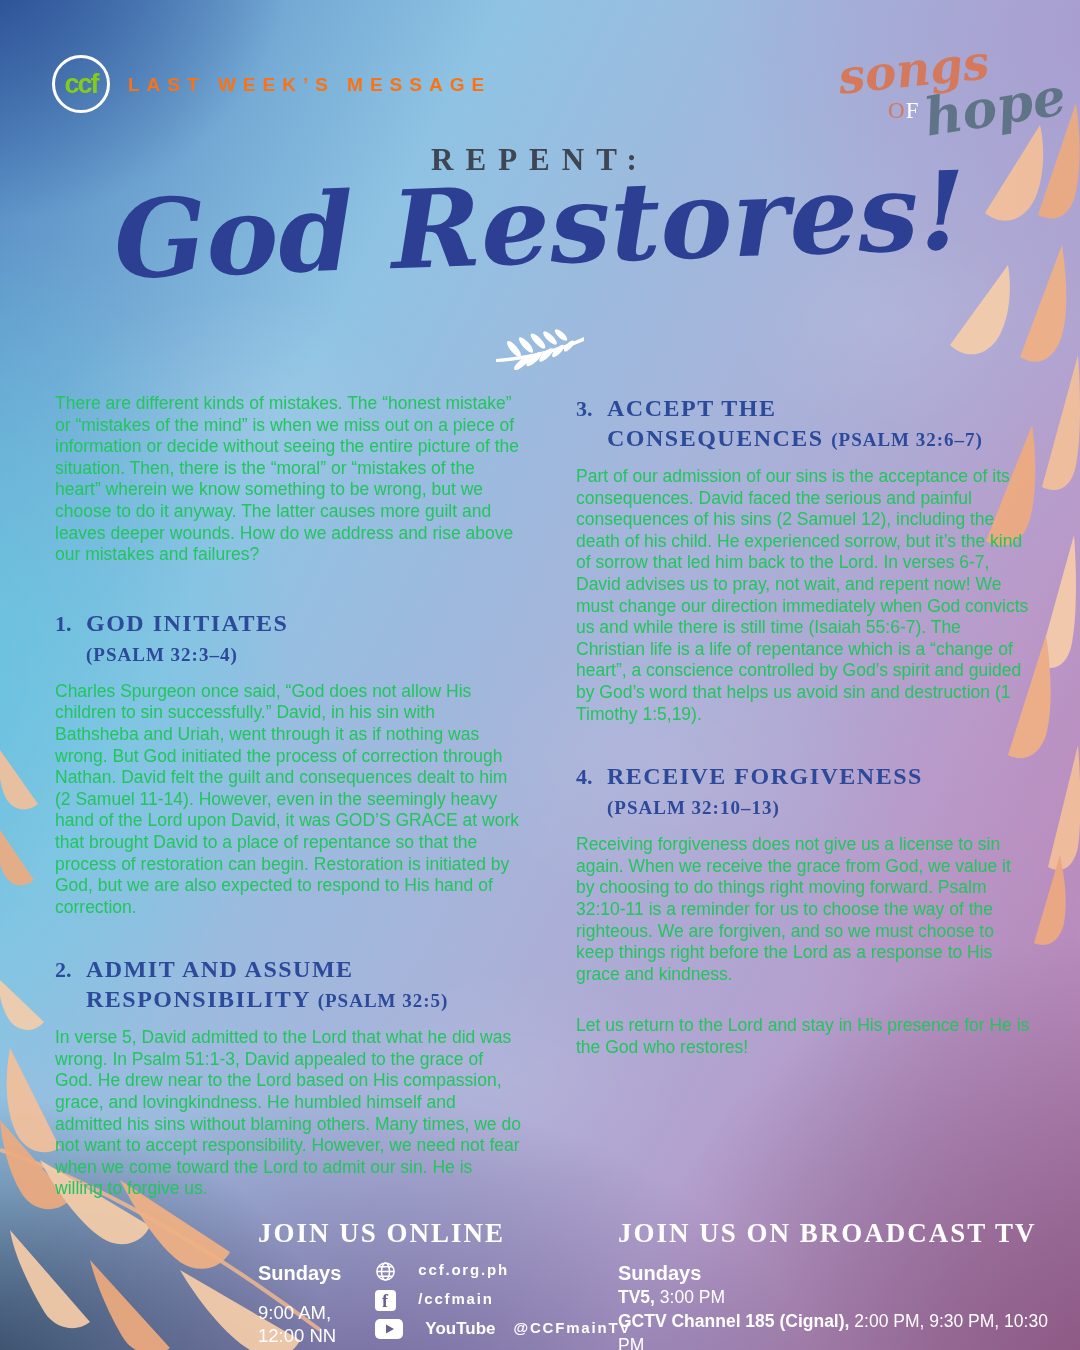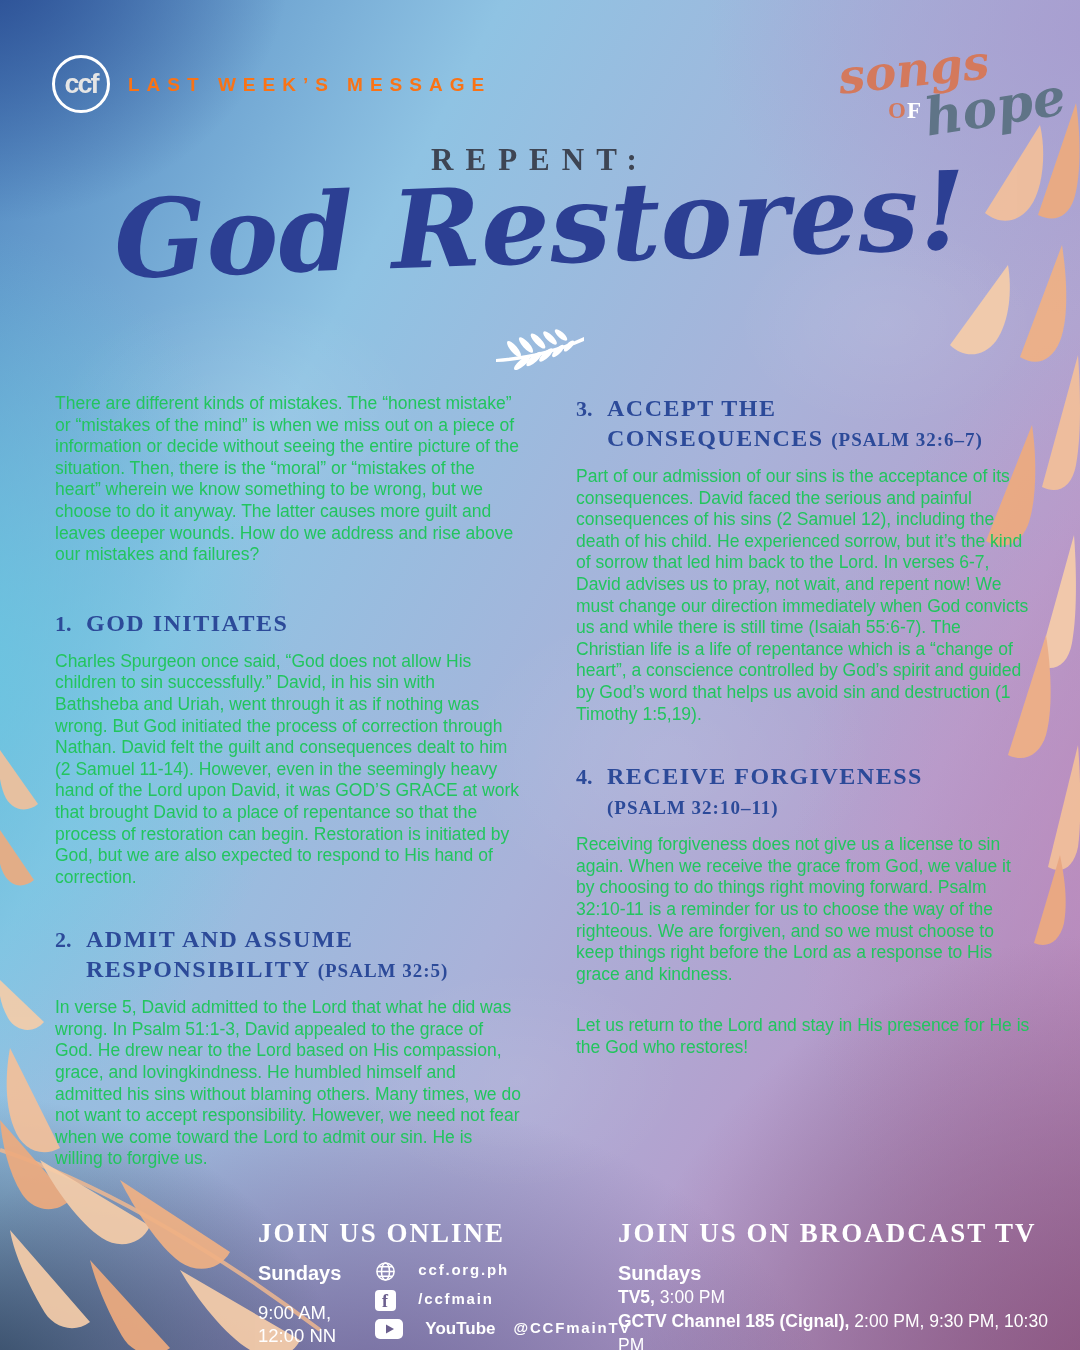--- a/index.html
+++ b/index.html
@@ -18,28 +18,28 @@
   .bg:after{content:"";position:absolute;inset:0;
     background:
       radial-gradient(260px 180px at 22% 31%, rgba(255,255,255,.10), transparent 70%),
       radial-gradient(300px 220px at 62% 56%, rgba(255,255,255,.08), transparent 70%),
       radial-gradient(240px 160px at 48% 80%, rgba(255,255,255,.07), transparent 70%),
       radial-gradient(220px 150px at 82% 24%, rgba(255,255,255,.07), transparent 70%);}
   svg.deco{position:absolute;pointer-events:none;}
 
   
   .logo{position:absolute;left:52px;top:55px;width:52px;height:52px;border:3px solid #fff;
-    border-radius:50%;display:flex;align-items:center;justify-content:center;color:#e5e5e5;
+    border-radius:50%;display:flex;align-items:center;justify-content:center;color:#84cc16;
     font-weight:bold;font-size:27px;letter-spacing:-2px;}
   .kicker{position:absolute;left:128px;top:74px;color:#f97316;font-weight:bold;font-size:19px;
     letter-spacing:7px;}
   .brand{position:absolute;left:830px;top:42px;width:240px;height:110px;}
   .b-songs{position:absolute;left:8px;top:0;font-family:"DejaVu Serif",serif;font-style:italic;
     font-weight:bold;font-size:47px;color:#d4795c;transform:rotate(-6deg);}
-  .b-of{position:absolute;left:58px;top:56px;font-family:"Liberation Serif",serif;font-weight:bold;
+  .b-of{position:absolute;left:58px;top:56px;font-family:"Liberation Serif",serif;font-weight:normal;
     font-size:23px;letter-spacing:1px;}
   .b-of .o{color:#d4795c}.b-of .f{color:#fff}
   .b-hope{position:absolute;left:94px;top:34px;font-family:"DejaVu Serif",serif;font-style:italic;
     font-weight:bold;font-size:52px;color:#5f7487;transform:rotate(-9deg);}
 
   
   .repent{position:absolute;left:0;top:142px;width:100%;text-align:center;
     font-family:"Liberation Serif",serif;font-weight:bold;font-size:31px;letter-spacing:12px;
     color:#3e4553;}
   .god{position:absolute;left:0;top:162px;width:100%;text-align:center;
@@ -150,20 +150,21 @@
       <ellipse cx="77" cy="23" rx="2.8" ry="7" transform="rotate(-138 77 23)"></ellipse>
     </g>
   </svg>
 
   <div class="col left">
     <p class="body">There are different kinds of mistakes. The “honest mistake” or “mistakes of the mind” is when we miss out on a piece of information or decide without seeing the entire picture of the situation. Then, there is the “moral” or “mistakes of the heart” wherein we know something to be wrong, but we choose to do it anyway. The latter causes more guilt and leaves deeper wounds. How do we address and rise above our mistakes and failures?</p>
 
     <div class="section first">
       <div class="s-head">
         <div class="l1"><span class="num">1.</span><span>GOD INITIATES</span></div>
+        <div class="l2"><span></span><span class="ref">(PSALM 32:3–4)</span></div>
       </div>
       <p class="body">Charles Spurgeon once said, “God does not allow His children to sin successfully.” David, in his sin with Bathsheba and Uriah, went through it as if nothing was wrong. But God initiated the process of correction through Nathan. David felt the guilt and consequences dealt to him (2 Samuel 11-14). However, even in the seemingly heavy hand of the Lord upon David, it was GOD’S GRACE at work that brought David to a place of repentance so that the process of restoration can begin. Restoration is initiated by God, but we are also expected to respond to His hand of correction.</p>
     </div>
 
     <div class="section">
       <div class="s-head">
         <div class="l1"><span class="num">2.</span><span>ADMIT AND ASSUME</span></div>
         <div class="l2"><span>RESPONSIBILITY</span> <span class="ref">(PSALM 32:5)</span></div>
       </div>
       <p class="body">In verse 5, David admitted to the Lord that what he did was wrong. In Psalm 51:1-3, David appealed to the grace of God. He drew near to the Lord based on His compassion, grace, and lovingkindness. He humbled himself and admitted his sins without blaming others. Many times, we do not want to accept responsibility. However, we need not fear when we come toward the Lord to admit our sin. He is willing to forgive us.</p>
@@ -175,21 +176,21 @@
       <div class="s-head">
         <div class="l1"><span class="num">3.</span><span>ACCEPT THE</span></div>
         <div class="l2"><span>CONSEQUENCES</span> <span class="ref">(PSALM 32:6–7)</span></div>
       </div>
       <p class="body">Part of our admission of our sins is the acceptance of its consequences. David faced the serious and painful consequences of his sins (2 Samuel 12), including the death of his child. He experienced sorrow, but it’s the kind of sorrow that led him back to the Lord. In verses 6-7, David advises us to pray, not wait, and repent now! We must change our direction immediately when God convicts us and while there is still time (Isaiah 55:6-7). The Christian life is a life of repentance which is a “change of heart”, a conscience controlled by God’s spirit and guided by God’s word that helps us avoid sin and destruction (1 Timothy 1:5,19).</p>
     </div>
 
     <div class="section">
       <div class="s-head">
         <div class="l1"><span class="num">4.</span><span>RECEIVE FORGIVENESS</span></div>
-        <div class="l2"><span></span><span class="ref">(PSALM 32:10–11)</span></div>
+        <div class="l2"><span></span><span class="ref">(PSALM 32:10–13)</span></div>
       </div>
       <p class="body">Receiving forgiveness does not give us a license to sin again. When we receive the grace from God, we value it by choosing to do things right moving forward. Psalm 32:10-11 is a reminder for us to choose the way of the righteous. We are forgiven, and so we must choose to keep things right before the Lord as a response to His grace and kindness.</p>
     </div>
 
     <p class="body">Let us return to the Lord and stay in His presence for He is the God who restores!</p>
   </div>
 
   <div class="f-block f-online">
     <div class="f-title">JOIN US ONLINE</div>
     <div class="f-cols">

